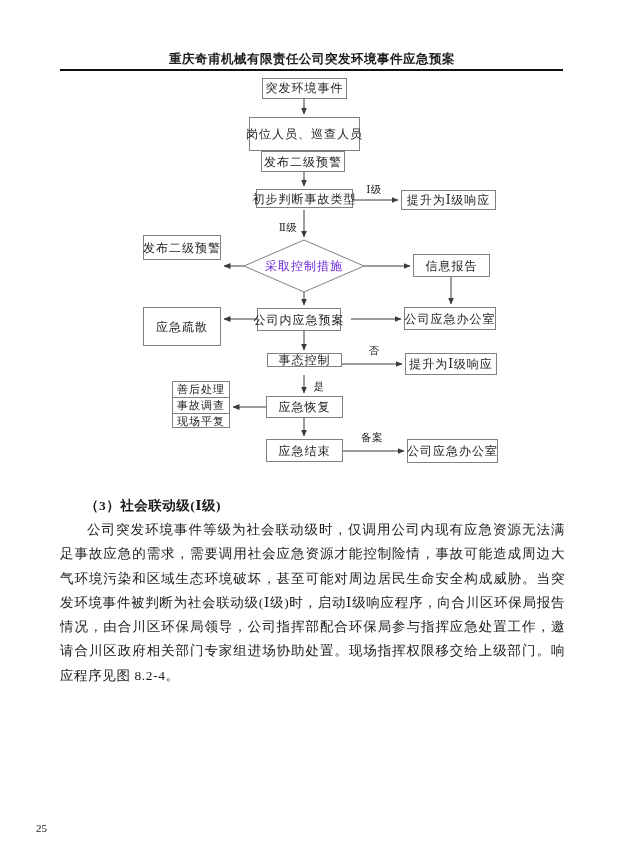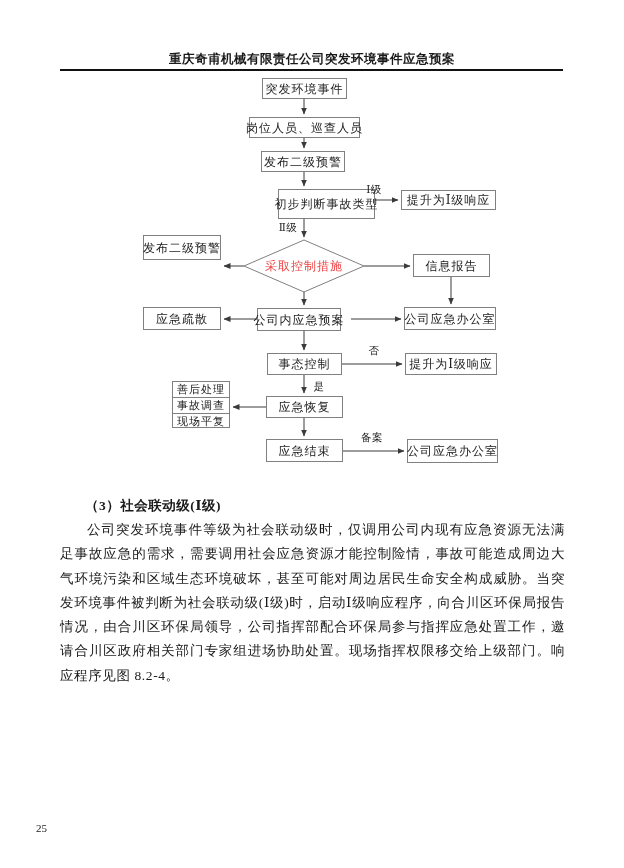--- a/index.html
+++ b/index.html
@@ -31,21 +31,21 @@
     background:#ffffff;
     display:flex;align-items:center;justify-content:center;
     font-size:12px;line-height:1;color:#1b1b1b;
     letter-spacing:1px;
     box-sizing:border-box;
     white-space:nowrap;
   }
   .diamond-label{
     position:absolute;
     display:flex;align-items:center;justify-content:center;
-    font-size:12px;letter-spacing:1px;color:#ef4444;background:transparent;
+    font-size:12px;letter-spacing:1px;color:#6d28d9;background:transparent;
   }
   .edge-label{
     position:absolute;
     font-size:10.5px;color:#1b1b1b;letter-spacing:0.5px;
     display:flex;align-items:center;justify-content:center;
   }
   .aftermath{
     position:absolute;
     border:1px solid #808080;background:#fff;
     display:grid;grid-template-rows:1fr 1fr 1fr;
@@ -106,34 +106,34 @@
       <line x1="304" y1="331" x2="304" y2="350" marker-end="url(#arr)"></line>
       <line x1="342" y1="364" x2="402" y2="364" marker-end="url(#arr)"></line>
       <line x1="304" y1="375" x2="304" y2="393" marker-end="url(#arr)"></line>
       <line x1="266" y1="407" x2="233" y2="407" marker-end="url(#arr)"></line>
       <line x1="304" y1="418" x2="304" y2="436" marker-end="url(#arr)"></line>
       <line x1="343" y1="451" x2="404" y2="451" marker-end="url(#arr)"></line>
     </g>
     <polygon points="304,240 364,266 304,292 244,266" fill="#ffffff" stroke="#808080" stroke-width="1"></polygon>
   </svg>
 
-  <div class="node" style="left:262px;top:78px;width:85px;height:21px;">突发环境事件</div>
-  <div class="node" style="left:249px;top:117px;width:111px;height:21px;">岗位人员、巡查人员</div>
+  <div class="node" style="left:262px;top:78px;width:85px;height:21px;font-family:Liberation Mono, monospace;">突发环境事件</div>
+  <div class="node" style="left:249px;top:117px;width:111px;height:34px;">岗位人员、巡查人员</div>
   <div class="node" style="left:261px;top:151px;width:84px;height:21px;">发布二级预警</div>
-  <div class="node" style="left:256px;top:189px;width:97px;height:30px;margin-left:22px;">初步判断事故类型</div>
+  <div class="node" style="left:256px;top:189px;width:97px;height:19px;">初步判断事故类型</div>
   <div class="node" style="left:401px;top:190px;width:95px;height:20px;">提升为Ⅰ级响应</div>
 
   <div class="diamond-label" style="left:254px;top:258px;width:100px;height:16px;">采取控制措施</div>
 
   <div class="node" style="left:143px;top:235px;width:78px;height:25px;">发布二级预警</div>
   <div class="node" style="left:413px;top:254px;width:77px;height:23px;">信息报告</div>
   <div class="node" style="left:257px;top:308px;width:84px;height:23px;">公司内应急预案</div>
-  <div class="node" style="left:143px;top:307px;width:78px;height:23px;">应急疏散</div>
+  <div class="node" style="left:143px;top:307px;width:78px;height:39px;">应急疏散</div>
   <div class="node" style="left:404px;top:307px;width:92px;height:23px;">公司应急办公室</div>
-  <div class="node" style="left:267px;top:353px;width:75px;height:22px;">事态控制</div>
+  <div class="node" style="left:267px;top:353px;width:75px;height:14px;">事态控制</div>
   <div class="node" style="left:405px;top:353px;width:92px;height:22px;">提升为Ⅰ级响应</div>
 
   <div class="aftermath" style="left:172px;top:381px;width:58px;height:47px;">
     <div class="cell">善后处理</div>
     <div class="cell">事故调查</div>
     <div class="cell">现场平复</div>
   </div>
 
   <div class="node" style="left:266px;top:396px;width:77px;height:22px;">应急恢复</div>
   <div class="node" style="left:266px;top:439px;width:77px;height:23px;">应急结束</div>

